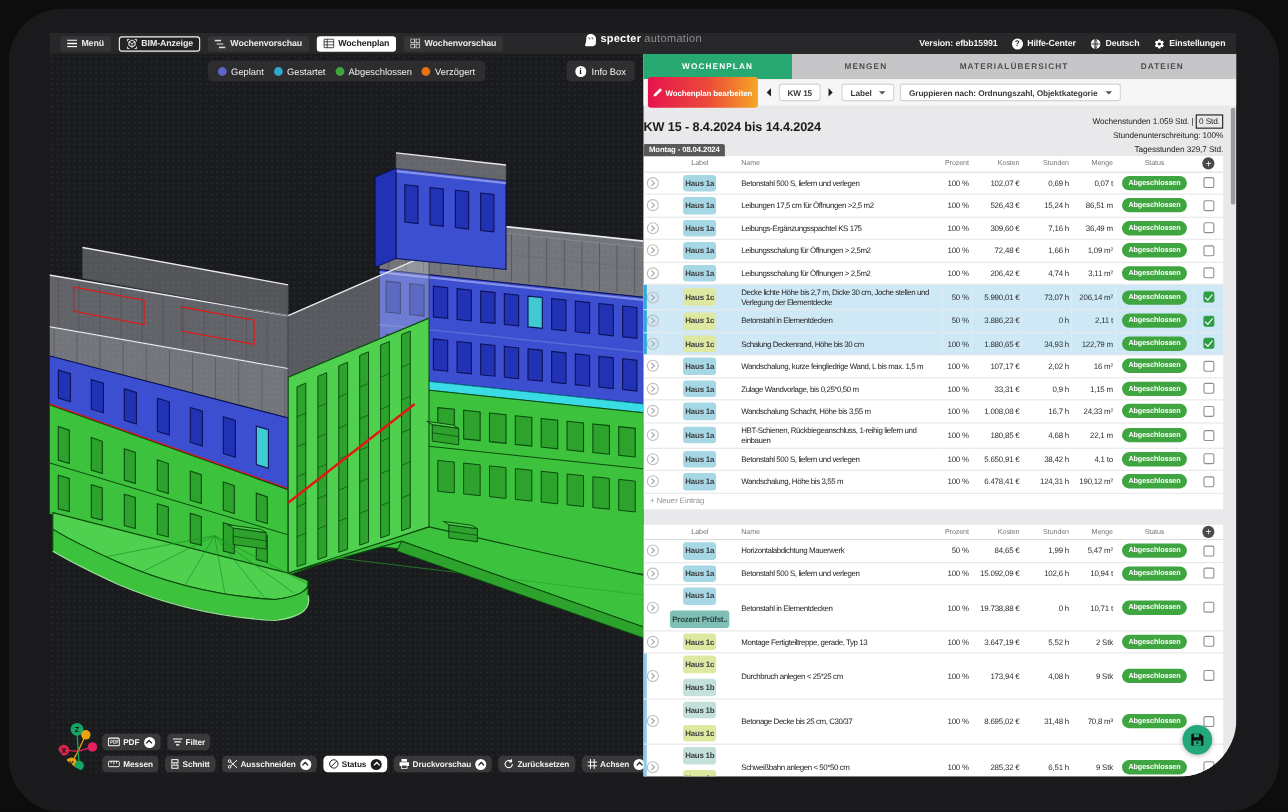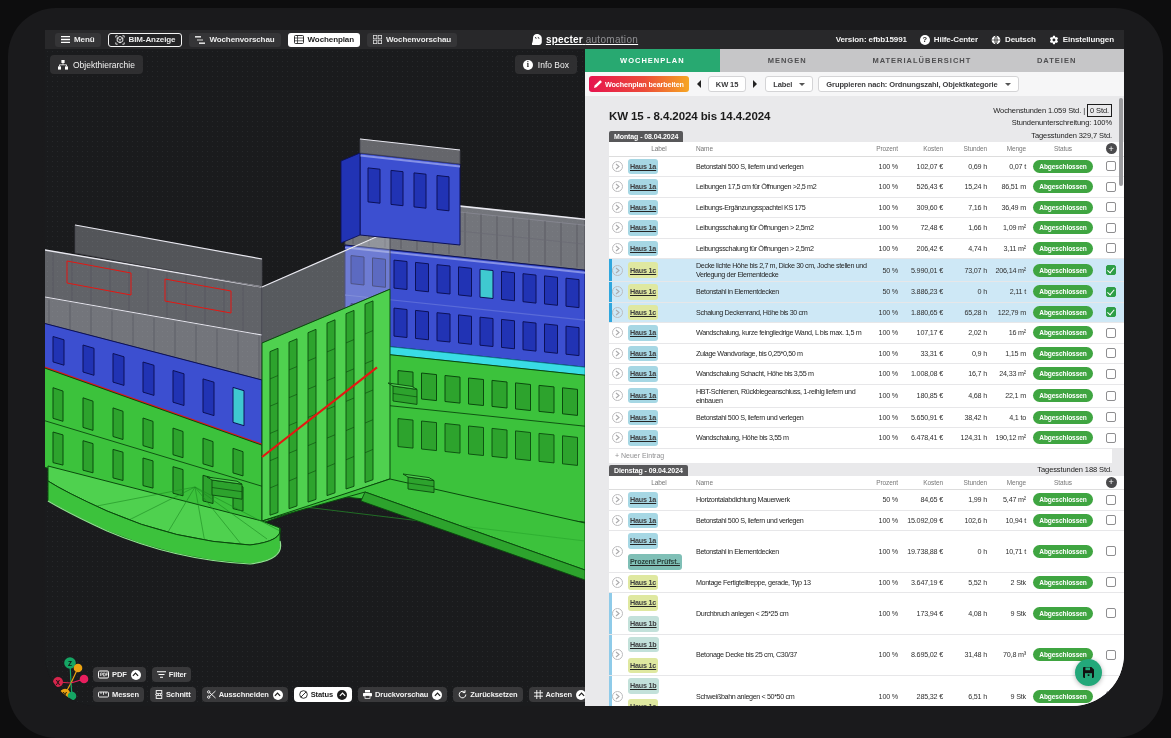--- a/index.html
+++ b/index.html
@@ -7,21 +7,21 @@
   body { background:#0d0d0e; font-family:"Liberation Sans", sans-serif; position:relative; }
   .surface { position:absolute; left:8px; top:8px; width:1155px; height:730px; background:#1a1a1c; border-radius:48px; }
   .app { position:absolute; left:45px; top:30px; width:1079px; height:676px; border-bottom-right-radius:52px; border-bottom-left-radius:52px; overflow:hidden; background:#1a1b1d; }
 
   
   .topbar { position:absolute; left:0; top:0; width:100%; height:19px; background:#28282a; display:flex; align-items:center; padding:0 10px; z-index:5; }
   .tb-left { display:flex; align-items:center; gap:7px; }
   .tb-btn { display:flex; align-items:center; gap:4px; height:14px; padding:0 6px; border-radius:3px; background:#353537; color:#ececec; font-size:8px; font-weight:bold; white-space:nowrap; letter-spacing:-0.1px; }
   .tb-btn.outlined { background:#232325; border:1px solid #f5f5f5;justify-content:space-between; }
   .tb-btn.active { background:#ffffff; color:#1c1c1c; }
-  .tb-logo { position:absolute; left:50%; top:0; transform:translateX(-50%); height:19px; display:flex; align-items:center; gap:4px; color:#fff; font-size:10px;text-decoration:underline; }
+  .tb-logo { position:absolute; left:50%; top:0; transform:translateX(-50%); height:19px; display:flex; align-items:flex-start; gap:4px; color:#fff; font-size:10px; }
   .tb-logo .bold { font-weight:bold; letter-spacing:.2px; }
   .tb-logo .light { color:#8f8f92; letter-spacing:.3px; }
   .tb-right { margin-left:auto; display:flex; align-items:center; gap:13px; color:#f2f2f2; font-size:8px; font-weight:bold; letter-spacing:-0.1px; }
   .tb-right .item { display:flex; align-items:center; gap:4px; white-space:nowrap; }
   .q-circle { width:10px; height:10px; border-radius:50%; background:#fff; color:#222; font-size:7.5px; font-weight:bold; display:flex; align-items:center; justify-content:center; }
 
   
   .viewport { position:absolute; left:0; top:19px; width:540px; height:657px; background:#1a1b1d;
     background-image:radial-gradient(#26282b 0.8px, transparent 0.9px); background-size:5px 5px; }
   .vp-row { position:absolute; left:0; top:6px; width:100%; display:flex; align-items:center; padding:0 5px; }
@@ -38,43 +38,43 @@
   .tool-btn.white { background:#fff; color:#1c1c1c; }
   .tool-btn.white .badge { background:#1c1c1c; }
   .gizmo { position:absolute; left:5px; bottom:6px; width:44px; height:44px; }
 
   
   .panel { position:absolute; left:540px; top:19px; width:539px; height:657px; background:#e9e9eb; display:flex; flex-direction:column; }
   .tabs { display:flex; height:23px; background:#c6c6c8; flex:none; }
   .tab { flex:1; display:flex; align-items:center; justify-content:center; font-size:7.5px; font-weight:bold; letter-spacing:1px; color:#4e4e50; }
   .tab.active { color:#fff; }
   .controls { height:24px; background:#f6f6f7; display:flex; align-items:center; gap:5px; padding:0 4px; flex:none; }
-  .edit-btn { display:flex; align-items:center; gap:3px; height:16px; padding:0 5px; border-radius:3px; color:#fff; font-size:7.2px; font-weight:bold; background:linear-gradient(90deg,#e6134e,#ec4b39 55%,#f6a623); white-space:nowrap; letter-spacing:-0.1px; }
+  .edit-btn { display:flex; align-items:center; gap:3px; height:28px; padding:0 5px; border-radius:3px; color:#fff; font-size:7.2px; font-weight:bold; background:linear-gradient(90deg,#e6134e,#ec4b39 55%,#f6a623); white-space:nowrap; letter-spacing:-0.1px; }
   .arrow-btn { width:9px; height:10px; display:flex; align-items:center; justify-content:center; }
   .sel-box { display:flex; align-items:center; justify-content:center; gap:7px; height:16px; border:1px solid #d4d4d6; border-radius:3px; background:#fff; font-size:7.5px; font-weight:bold; color:#3a3a3c; padding:0 7px; white-space:nowrap; letter-spacing:-0.1px; }
   .caret { width:0; height:0; border-left:3.2px solid transparent; border-right:3.2px solid transparent; border-top:3.8px solid #555; }
 
-  .content { flex:1; position:relative; padding:8px 12px 0 24px; overflow:hidden; }
+  .content { flex:1; position:relative; padding:8px 12px 0 0; overflow:hidden; }
   .week-head { display:flex; justify-content:space-between; align-items:flex-start; margin-bottom:3px; }
   .week-title { font-size:11.5px; font-weight:bold; color:#1b1b1b; padding-top:6px; letter-spacing:-0.1px; }
   .week-sum { text-align:right; font-size:7.5px; color:#1c1c1c; line-height:11px; letter-spacing:-0.1px; }
   .std-badge { display:inline-block; border:1px solid #1c1c1c; padding:0 2px; margin-left:2px; }
   .day-head { display:flex; justify-content:space-between; align-items:flex-end; }
   .day-badge { background:#58585a; color:#fff; font-size:7px; font-weight:bold; padding:2px 5px; border-radius:2px 2px 0 0; letter-spacing:-0.1px; }
   .day-hours { font-size:7.5px; color:#1c1c1c; padding-bottom:2px; letter-spacing:-0.1px; }
 
   table.wk { width:100%; border-collapse:collapse; background:#fff; table-layout:fixed; }
   table.wk th { font-size:6.5px; font-weight:normal; color:#777; height:14px; border-bottom:1px solid #ddd; letter-spacing:-0.1px; }
   table.wk td { border-bottom:1px solid #e7e7e9; font-size:7.2px; color:#252525; padding:2px 2px; vertical-align:middle; height:20.4px; letter-spacing:-0.2px; }
   table.wk tr.sel td { background:var(--selbg, #cee8f6); }
   table.wk td.c-exp { position:relative; }
   tr.sel td.c-exp::before { content:""; position:absolute; left:0; top:0; bottom:0; width:3px; background:#2fa7de; }
   tr.accent td.c-exp::before { content:""; position:absolute; left:0; top:0; bottom:0; width:2.5px; background:#8fcbe9; }
   .exp-ic { width:11px; height:11px; border-radius:50%; border:1px solid #bcbcbe; display:flex; align-items:center; justify-content:center; margin:0 auto; }
-  .chips { display:flex; flex-direction:column; gap:5.5px; align-items:flex-start;text-decoration:underline; }
+  .chips { display:flex; flex-direction:column; gap:5.5px; align-items:center; }
   .chip { border-radius:3px; height:15.5px; display:flex; align-items:center; justify-content:center; font-size:7.2px; font-weight:bold; color:#3e3e40; padding:0 2px; overflow:hidden; white-space:nowrap; letter-spacing:-0.2px; }
   .chip.t1a { background:#a6d7e4; }
   .chip.t1b { background:#c3e1da; }
   .chip.t1c { background:#dfe8a0; }
   .chip.tab2 { background:#7fbfb6; color:#2c443f; }
   table.wk td.c-name { line-height:9px; padding-left:4px; letter-spacing:-0.38px; }
   table.wk td.num { text-align:right; color:#303030; padding-right:2px; }
   .pill { background:#3fa541; color:#fff; border-radius:7px; font-size:6.6px; font-weight:bold; height:13px; display:flex; align-items:center; justify-content:center; padding:0 6px; white-space:nowrap; margin:0 auto; width:fit-content; letter-spacing:-0.1px; }
   .cbx { width:10px; height:10px; border:1.3px solid #8e8e90; border-radius:2px; background:#fff; margin:0 auto; position:relative; }
   .cbx.on { background:#2e9e46; border-color:#2e9e46; }
@@ -354,31 +354,38 @@
         <polygon points="348.0,337.0 372.0,340.4 367.0,337.4 343.0,334.0" fill="#4fd14f" stroke="#0b4a0e" stroke-width="0.9"></polygon>
         <line x1="348" y1="344.5" x2="372" y2="347.86" stroke="#0b4a0e" stroke-width="0.7"></line>
         <polygon points="167.0,446.0 197.0,450.2 197.0,435.2 167.0,431.0" fill="#2da32d" stroke="#0b4a0e" stroke-width="0.9"></polygon>
         <polygon points="167.0,431.0 197.0,435.2 192.0,432.2 162.0,428.0" fill="#4fd14f" stroke="#0b4a0e" stroke-width="0.9"></polygon>
         <line x1="167" y1="438.5" x2="197" y2="442.7" stroke="#0b4a0e" stroke-width="0.7"></line>
         <polygon points="363.0,440.0 389.0,443.6 389.0,431.6 363.0,428.0" fill="#2da32d" stroke="#0b4a0e" stroke-width="0.9"></polygon>
         <polygon points="363.0,428.0 389.0,431.6 384.0,428.6 358.0,425.0" fill="#4fd14f" stroke="#0b4a0e" stroke-width="0.9"></polygon>
         <line x1="363" y1="434" x2="389" y2="437.64" stroke="#0b4a0e" stroke-width="0.7"></line>
       </svg>
 
-    <div class="vp-row">
-      <div class="vp-chip">
-        <svg width="10" height="10" viewBox="0 0 10 10">
-            <rect x="3.4" y="0" width="3.2" height="3" fill="#fff"></rect>
-            <rect x="0" y="6.4" width="3" height="3.2" fill="#fff"></rect>
-            <rect x="7" y="6.4" width="3" height="3.2" fill="#fff"></rect>
-            <path d="M5 3v1.8M1.5 6.4V4.8h7v1.6" stroke="#fff" fill="none" stroke-width=".8"></path>
-          </svg>
-        <span>Objekthierarchie</span>
-      </div>
-    </div>
+    <div class="legend">
+        <span class="li">
+          <span class="dot" style="background: rgb(92, 100, 200);"></span>
+          <span>Geplant</span>
+        </span>
+        <span class="li">
+          <span class="dot" style="background: rgb(45, 169, 207);"></span>
+          <span>Gestartet</span>
+        </span>
+        <span class="li">
+          <span class="dot" style="background: rgb(61, 165, 63);"></span>
+          <span>Abgeschlossen</span>
+        </span>
+        <span class="li">
+          <span class="dot" style="background: rgb(232, 114, 15);"></span>
+          <span>Verzögert</span>
+        </span>
+      </div>
     <div class="vp-chip infobox">
       <span style="width:10px;height:10px;border-radius:50%;background:#fff;color:#1c1c1c;font-size:8px;font-weight:bold;display:flex;align-items:center;justify-content:center;font-family:'Liberation Serif',serif;">i</span>
       <span>Info Box</span>
     </div>
 
     <svg class="gizmo" viewBox="0 0 44 44">
       <g stroke-width="1.2" fill="none">
         <path d="M21 27 L8 26" stroke="#d6254c"></path>
         <path d="M21 27 L20 7" stroke="#15a564"></path>
         <path d="M21 27 L15 38" stroke="#eba211"></path>
@@ -552,21 +559,21 @@
 
     <div class="content">
       <div class="week-head">
         <div class="week-title">KW 15 - 8.4.2024 bis 14.4.2024</div>
         <div class="week-sum">
           <div><span>Wochenstunden 1.059 Std. |</span><span class="std-badge">0 Std.</span></div>
           <div>Stundenunterschreitung: 100%</div>
         </div>
       </div>
       <div id="days">
-          <div style="margin-bottom: 2px;">
+          <div style="margin-bottom: 14px;">
             <div class="day-head">
               <span class="day-badge">Montag - 08.04.2024</span>
               <span class="day-hours">Tagesstunden 329,7 Std.</span>
             </div>
             <table class="wk">
               <colgroup>
                 <col style="width: 17px;">
                 <col style="width: 66px;">
                 <col style="width: 183px;">
                 <col style="width: 25px;">
@@ -776,21 +783,21 @@
                     </div>
                   </td>
                   <td>
                     <div class="chips">
                       <span class="chip t1c" style="background: rgb(223, 232, 160);">Haus 1c</span>
                     </div>
                   </td>
                   <td class="c-name">Schalung Deckenrand, Höhe bis 30 cm</td>
                   <td class="num">100 %</td>
                   <td class="num">1.880,65 €</td>
-                  <td class="num">65,28 h</td>
+                  <td class="num">34,93 h</td>
                   <td class="num">122,79 m</td>
                   <td>
                     <div class="pill" style="background: rgb(63, 165, 65);">Abgeschlossen</div>
                   </td>
                   <td>
                     <div class="cbx on"></div>
                   </td>
                 </tr>
                 <tr>
                   <td class="c-exp">
@@ -940,24 +947,20 @@
                   </td>
                   <td>
                     <div class="cbx"></div>
                   </td>
                 </tr>
               </tbody>
             </table>
             <div class="neuer">+ Neuer Eintrag</div>
           </div>
           <div style="margin-bottom: 3px;">
-            <div class="day-head">
-              <span class="day-badge">Dienstag - 09.04.2024</span>
-              <span class="day-hours">Tagesstunden 188 Std.</span>
-            </div>
             <table class="wk">
               <colgroup>
                 <col style="width: 17px;">
                 <col style="width: 66px;">
                 <col style="width: 183px;">
                 <col style="width: 25px;">
                 <col style="width: 45px;">
                 <col style="width: 44px;">
                 <col style="width: 39px;">
                 <col style="width: 70px;">

